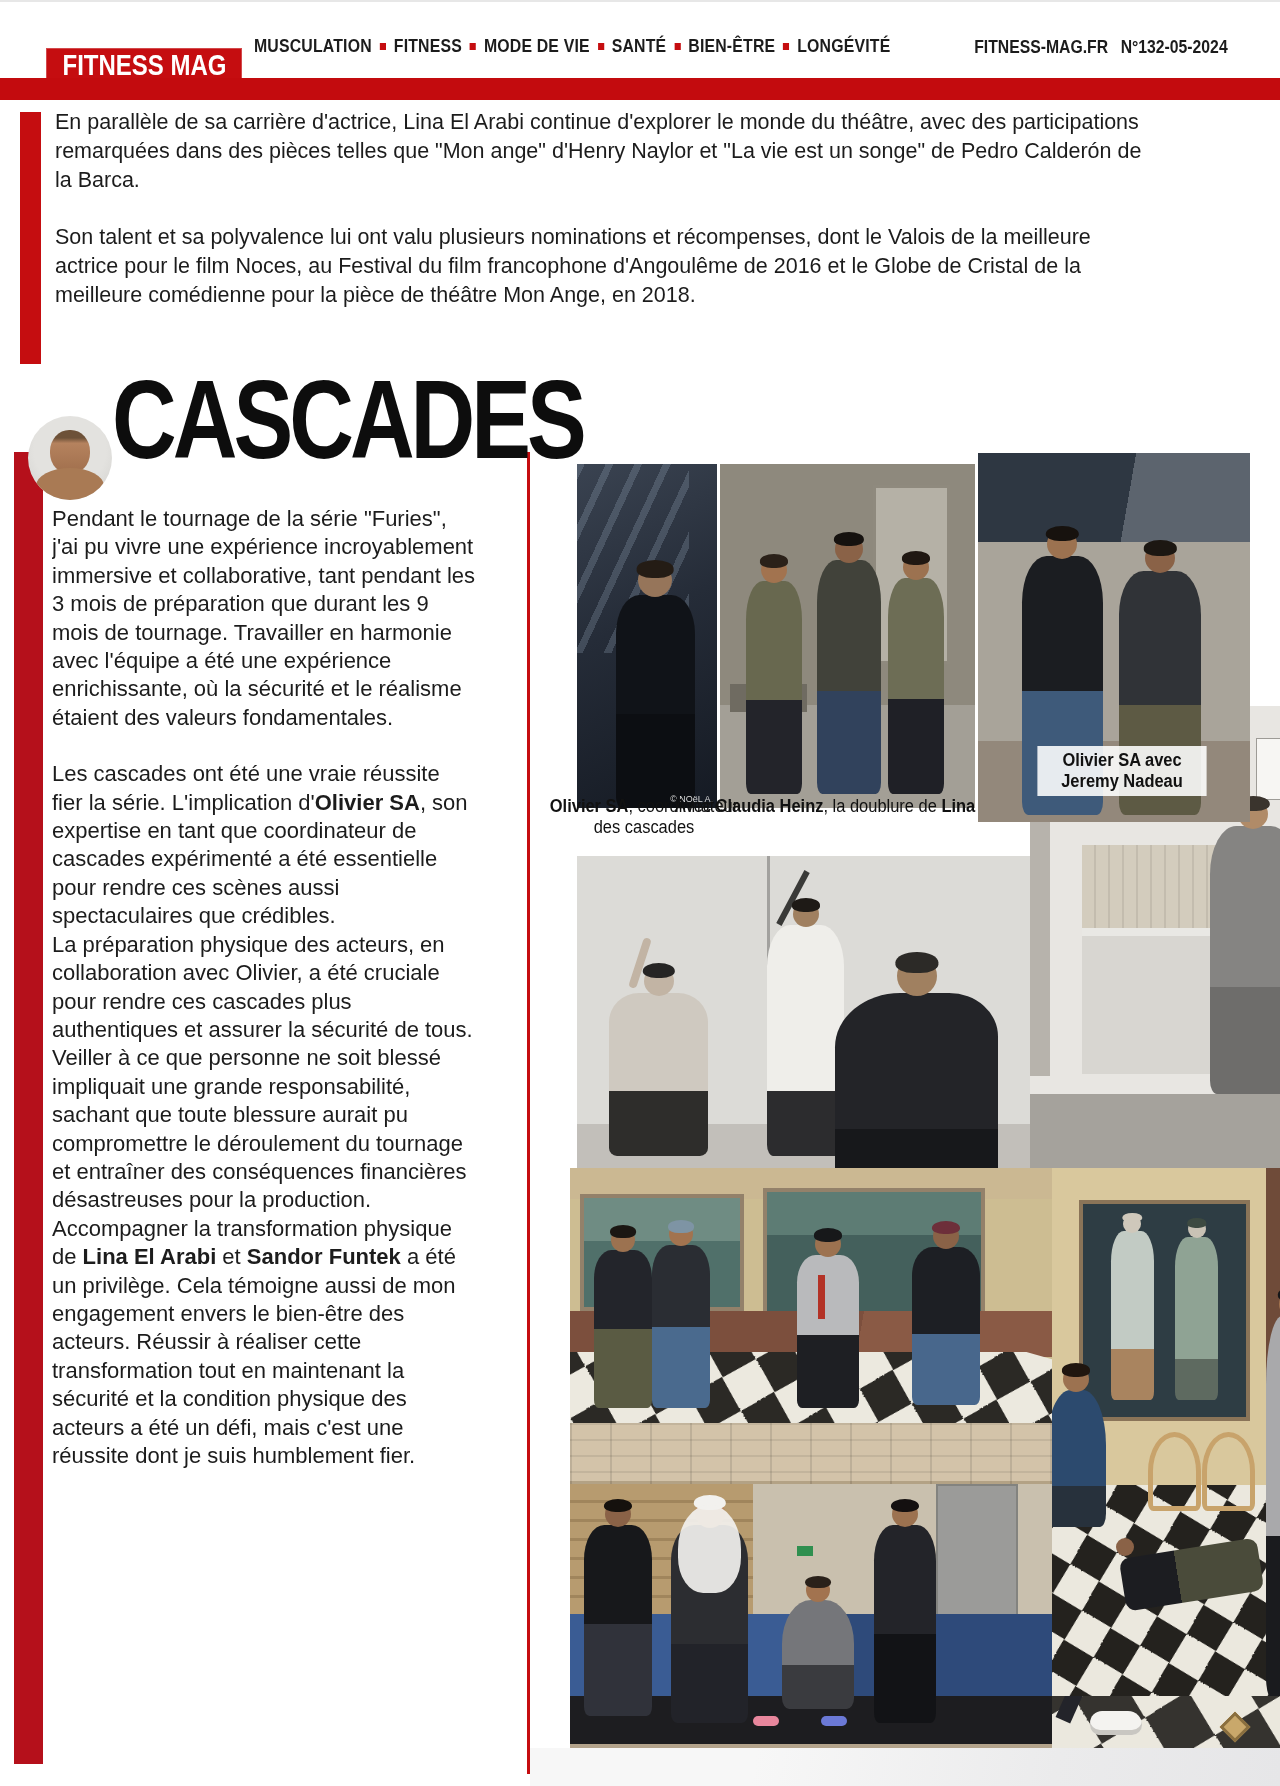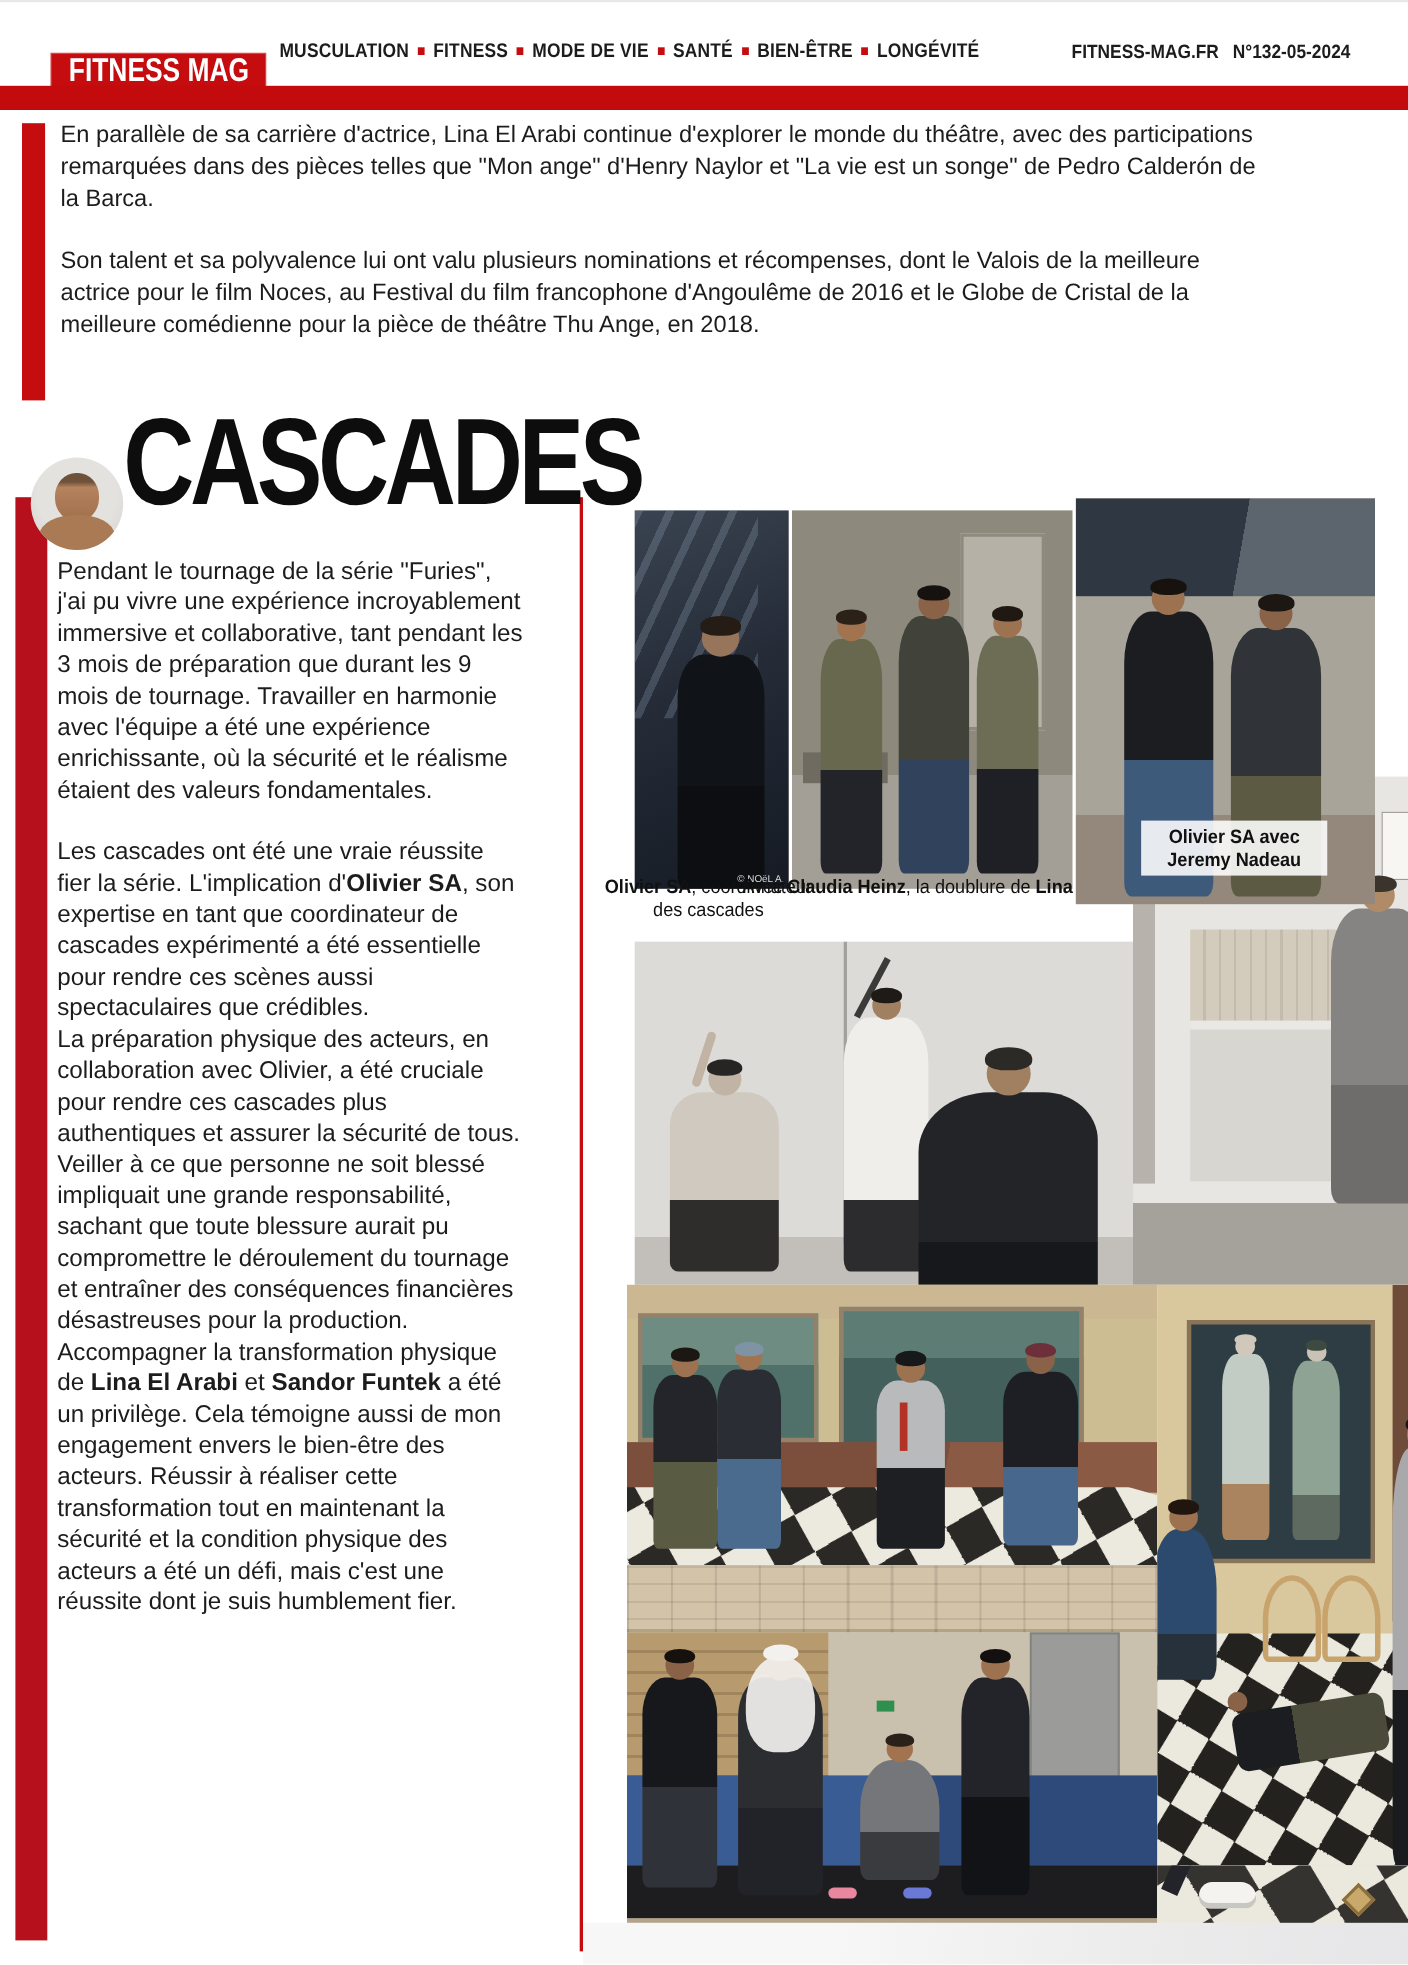--- a/index.html
+++ b/index.html
@@ -191,21 +191,21 @@
   </nav>
   <div class="abs issue">
     <span>FITNESS-MAG.FR</span><span class="num">N°132-05-2024</span>
   </div>
   <div class="abs redbar"></div>
 </header>
 
 <div class="abs introbar"></div>
 <section class="abs intro">
   <p>En parallèle de sa carrière d'actrice, Lina El Arabi continue d'explorer le monde du théâtre, avec des participations remarquées dans des pièces telles que "Mon ange" d'Henry Naylor et "La vie est un songe" de Pedro Calderón de la Barca.</p>
-  <p>Son talent et sa polyvalence lui ont valu plusieurs nominations et récompenses, dont le Valois de la meilleure actrice pour le film Noces, au Festival du film francophone d'Angoulême de 2016 et le Globe de Cristal de la meilleure comédienne pour la pièce de théâtre Thu Ange, en 2018.</p>
+  <p>Son talent et sa polyvalence lui ont valu plusieurs nominations et récompenses, dont le Valois de la meilleure actrice pour le film Noces, au Festival du film francophone d'Angoulême de 2016 et le Globe de Cristal de la meilleure comédienne pour la pièce de théâtre Mon Ange, en 2018.</p>
 </section>
 
 <div class="abs thickbar"></div>
 <div class="abs thinline"></div>
 <div class="abs avatar">
   <div class="head"></div>
   <div class="body"></div>
 </div>
 <h1 class="abs cascades">CASCADES</h1>
 

